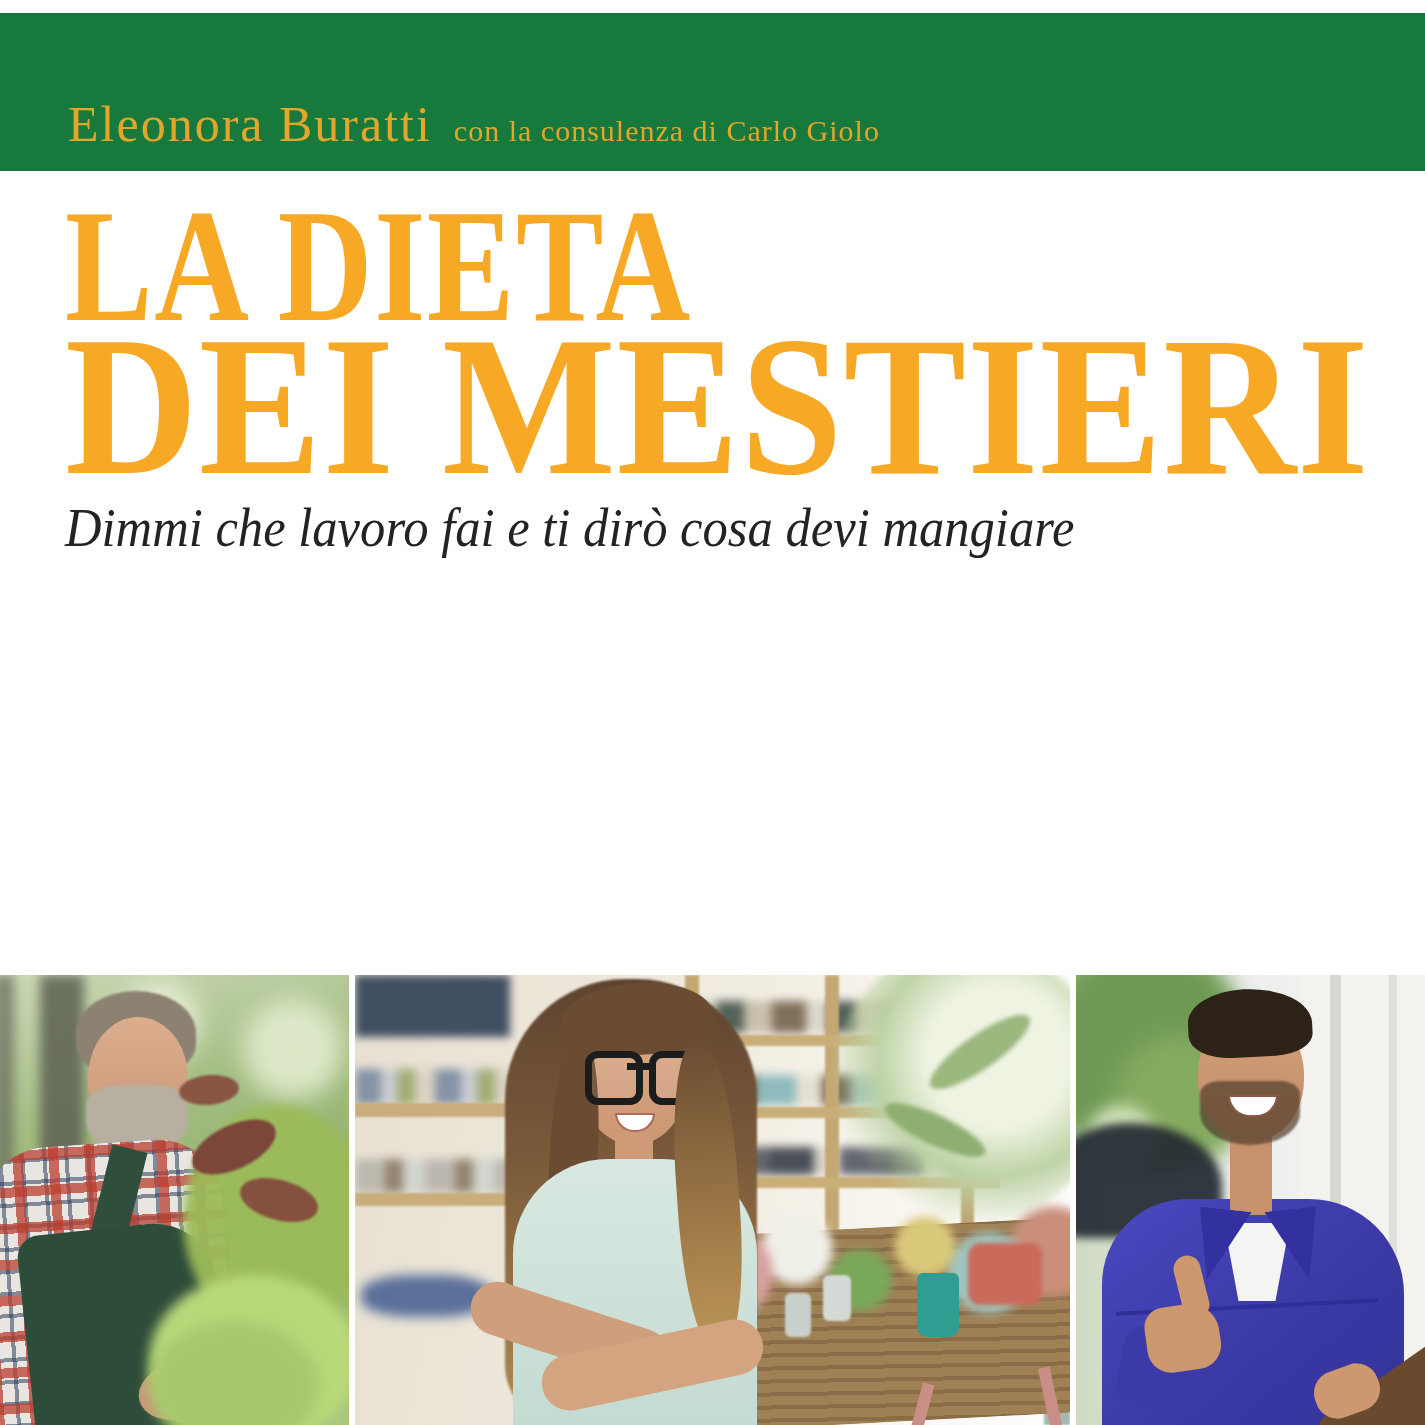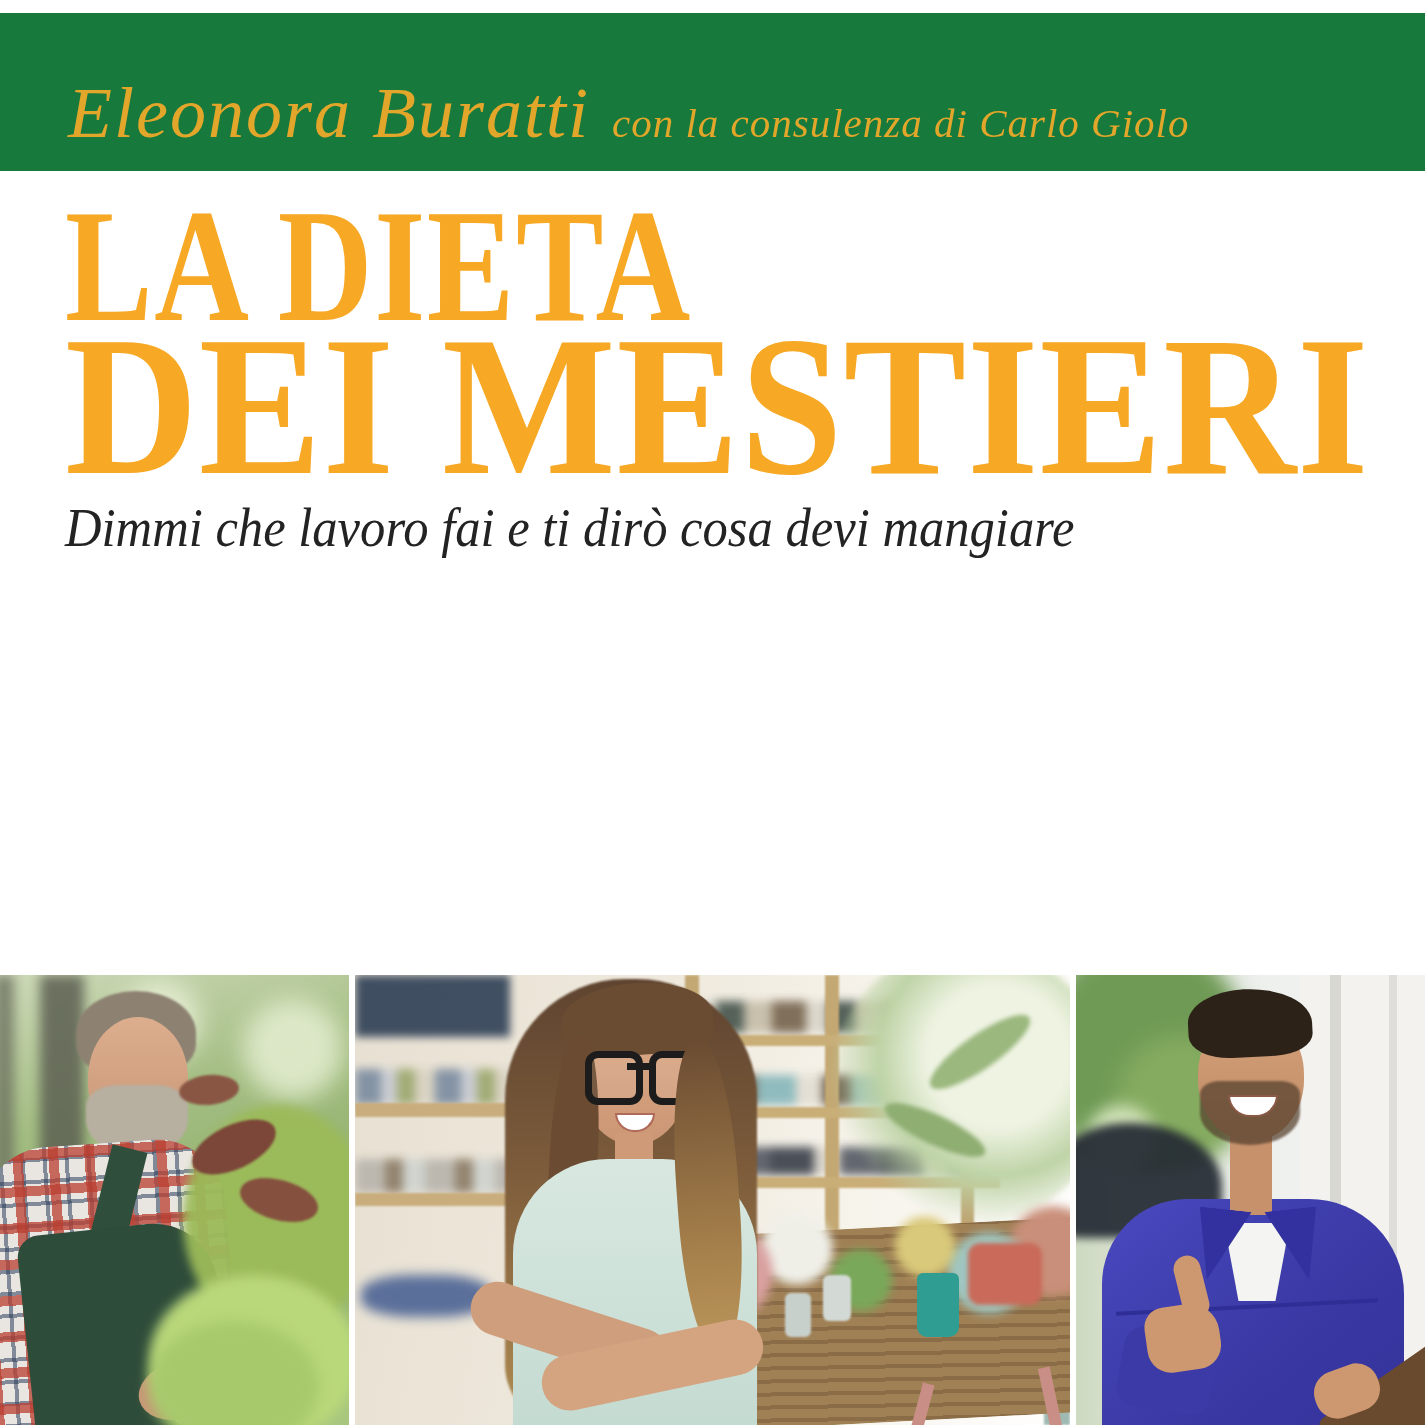--- a/index.html
+++ b/index.html
@@ -2,22 +2,22 @@
 <html><head>
 <meta charset="utf-8">
 <style>
   html,body{margin:0;padding:0;background:#fff;}
   .canvas{position:relative;width:1425px;height:1425px;background:#fff;overflow:hidden;
           font-family:"Liberation Serif", serif;}
 
   
   .banner{position:absolute;left:0;top:13px;width:1425px;height:158px;background:#177A3C;}
   .banner-text{position:absolute;left:68px;bottom:22px;line-height:1;white-space:nowrap;color:#E2A62B;}
-  .author{font-size:72px;letter-spacing:2px;font-style:italic;}
-  .consult{font-size:41px;font-style:italic;margin-left:22px;letter-spacing:1px;}
+  .author{font-size:50px;letter-spacing:2px;}
+  .consult{font-size:30px;margin-left:22px;letter-spacing:1px;}
 
   
   .title-line{position:absolute;left:65px;line-height:1;font-weight:bold;color:#F7A825;
               white-space:nowrap;transform-origin:0 0;}
   .t1{top:186px;font-size:160px;transform:scaleX(.82);letter-spacing:2px;}
   .t2{top:306px;font-size:200px;transform:scaleX(.92);letter-spacing:1px;}
   .subtitle{position:absolute;left:65px;top:500px;font-size:55px;font-style:italic;color:#232323;
             line-height:1;white-space:nowrap;transform:scaleX(.92);transform-origin:0 0;}
 
   

